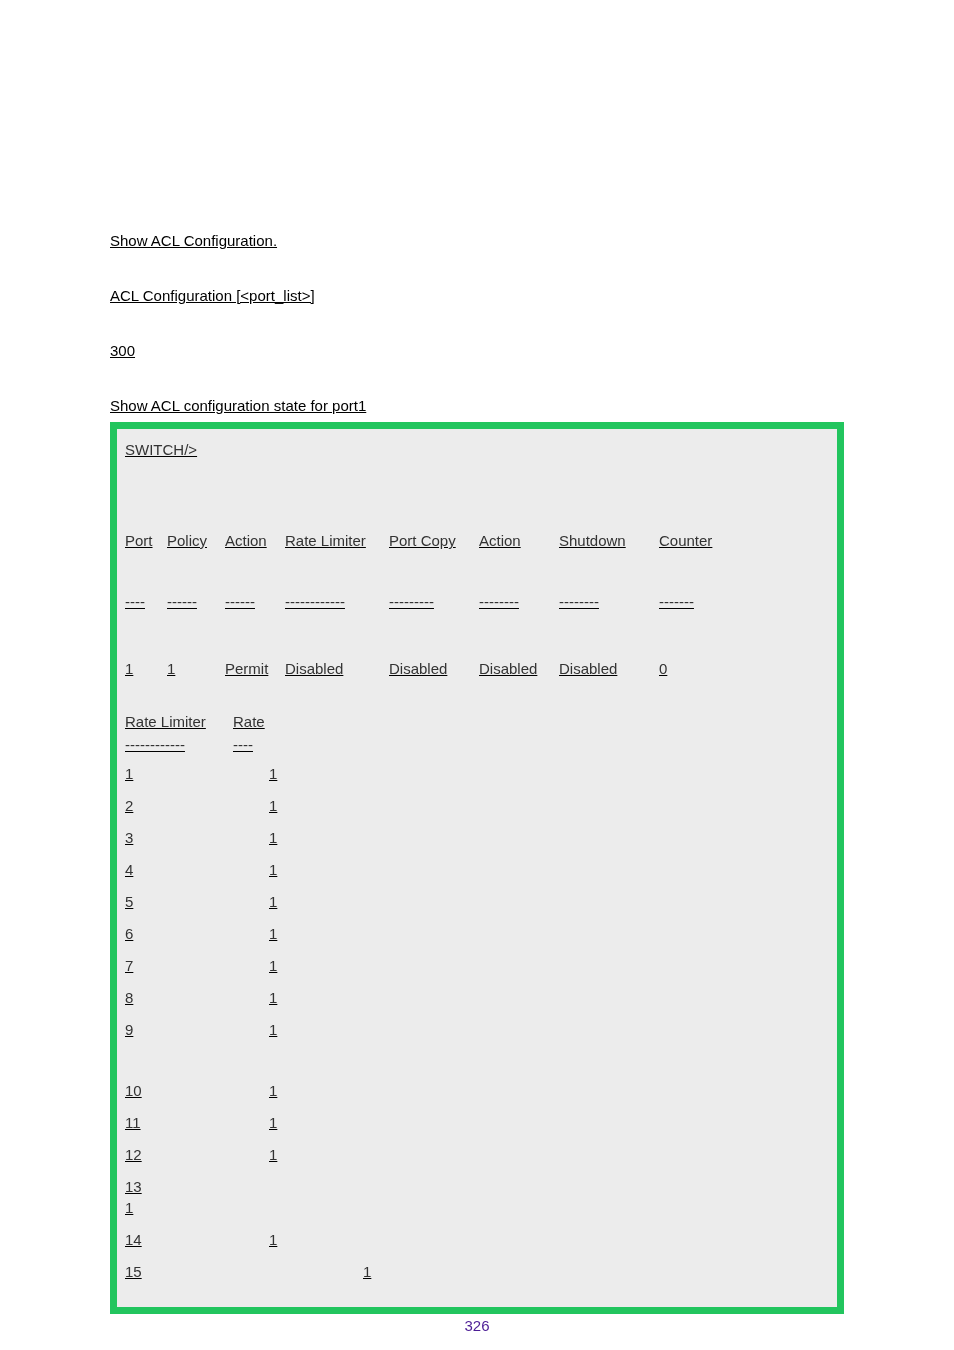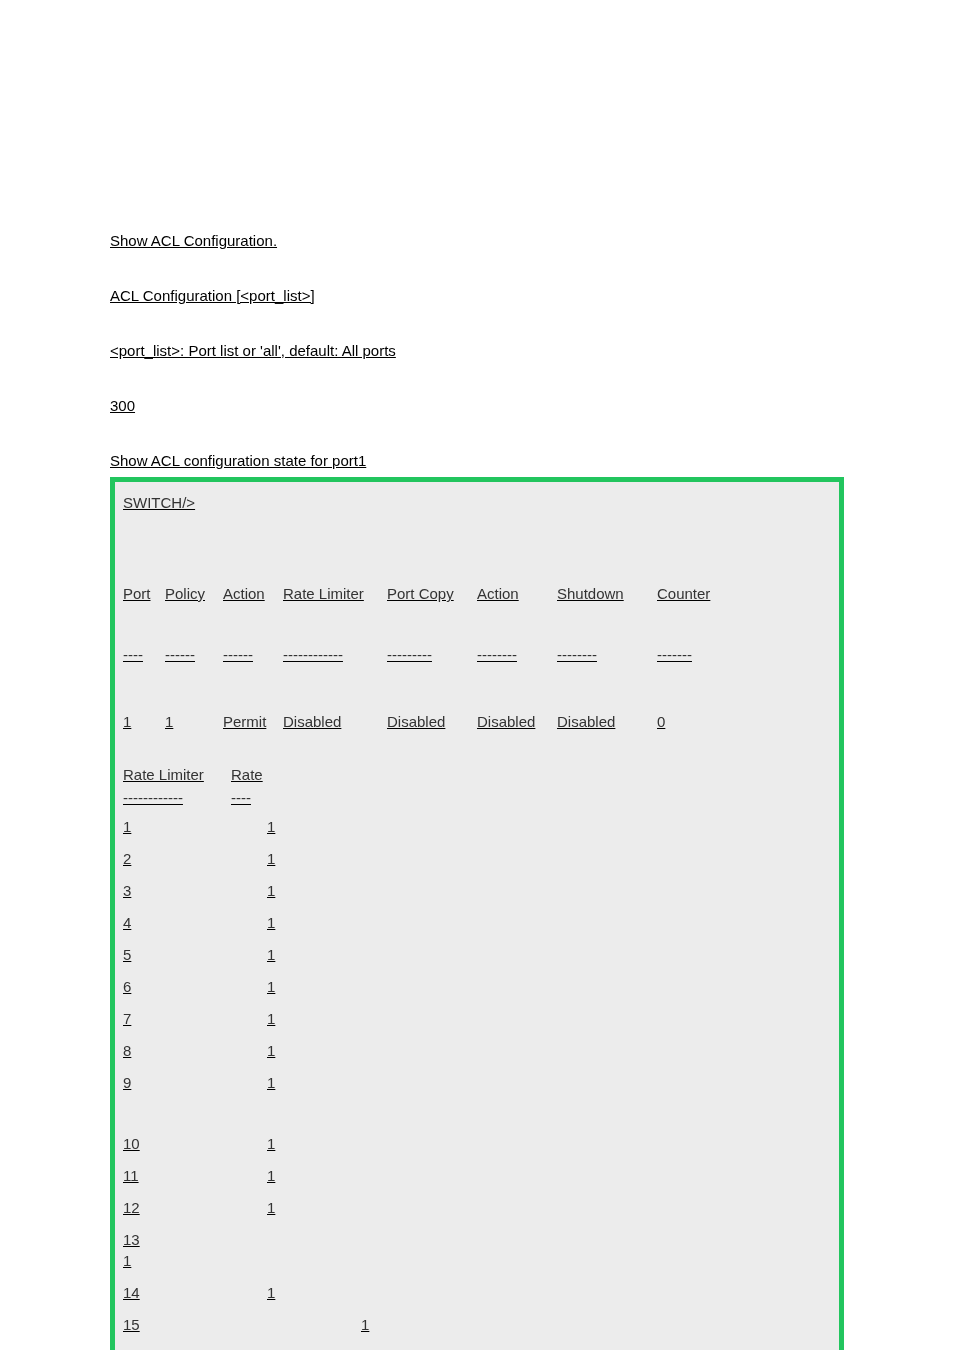--- a/index.html
+++ b/index.html
@@ -20,21 +20,21 @@
   .line {
     font-size: 15px;
     line-height: 1.4;
     margin: 0 0 34px 0;
   }
   .line:last-of-type {
     margin-bottom: 14px;
   }
 
   .terminal-box {
-    border: 5px solid #22c55e;
+    border: 7px solid #22c55e;
     background: #ececec;
     padding: 10px 8px 14px 8px;
     box-sizing: border-box;
     min-height: 772px;
   }
   .t-row {
     display: flex;
     flex-direction: row;
     align-items: baseline;
     font-size: 15px;
@@ -75,21 +75,20 @@
     color: #4c1d95;
   }
 </style>
 </head>
 <body>
 
 <div class="page">
 
   <p class="line">Show ACL Configuration.</p>
   <p class="line">ACL Configuration [&lt;port_list&gt;]</p>
-  <p class="line">&lt;port_list&gt;: Port list or 'all', default: All ports</p>
   <p class="line">300</p>
   <p class="line" style="margin-bottom:6px;">Show ACL configuration state for port1</p>
 
   <div class="terminal-box">
 
     <div class="t-row">
       <span class="t-cell">SWITCH/&gt;</span>
     </div>
 
     <div class="spacer-lg"></div>

